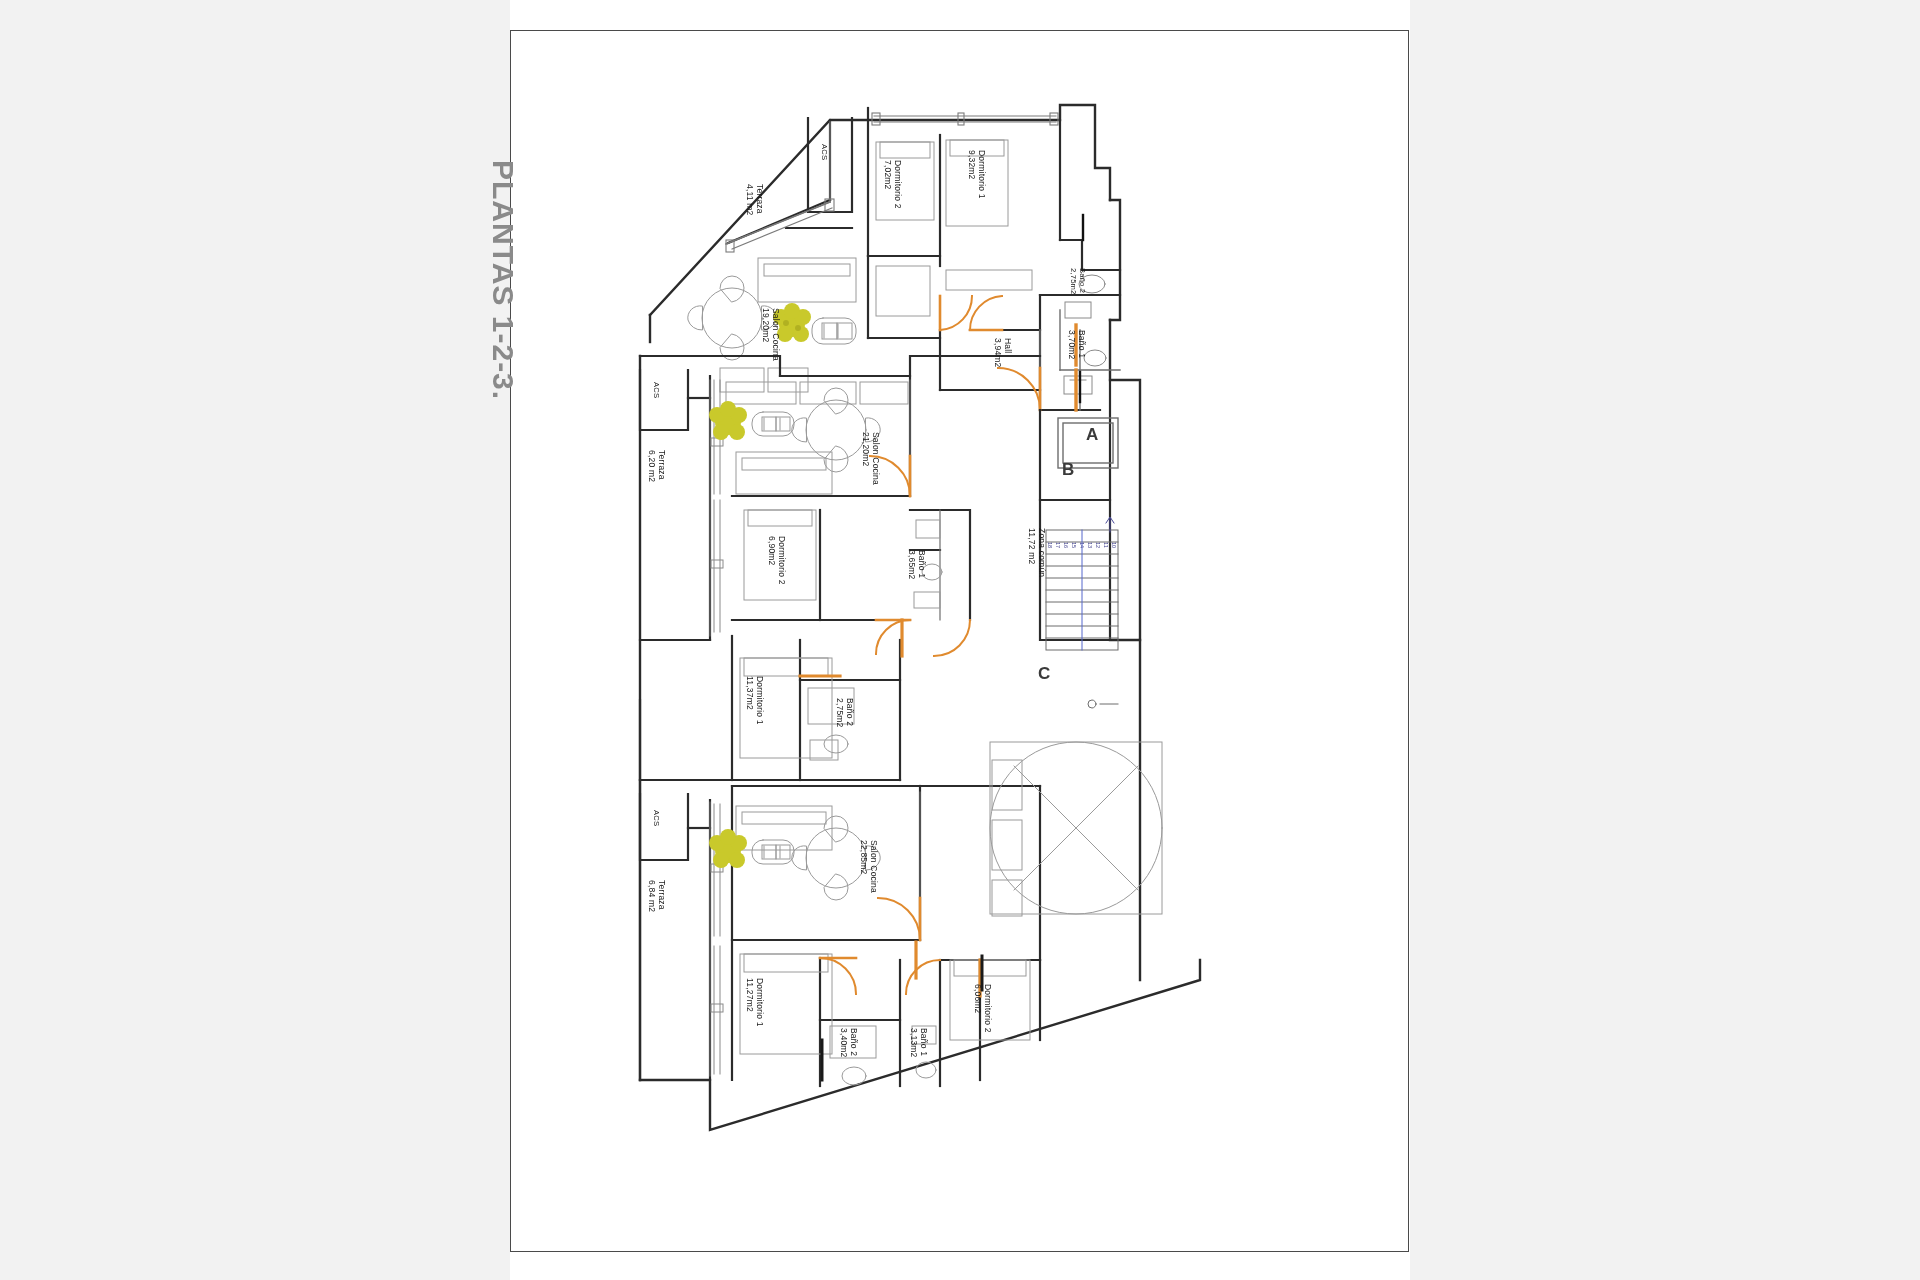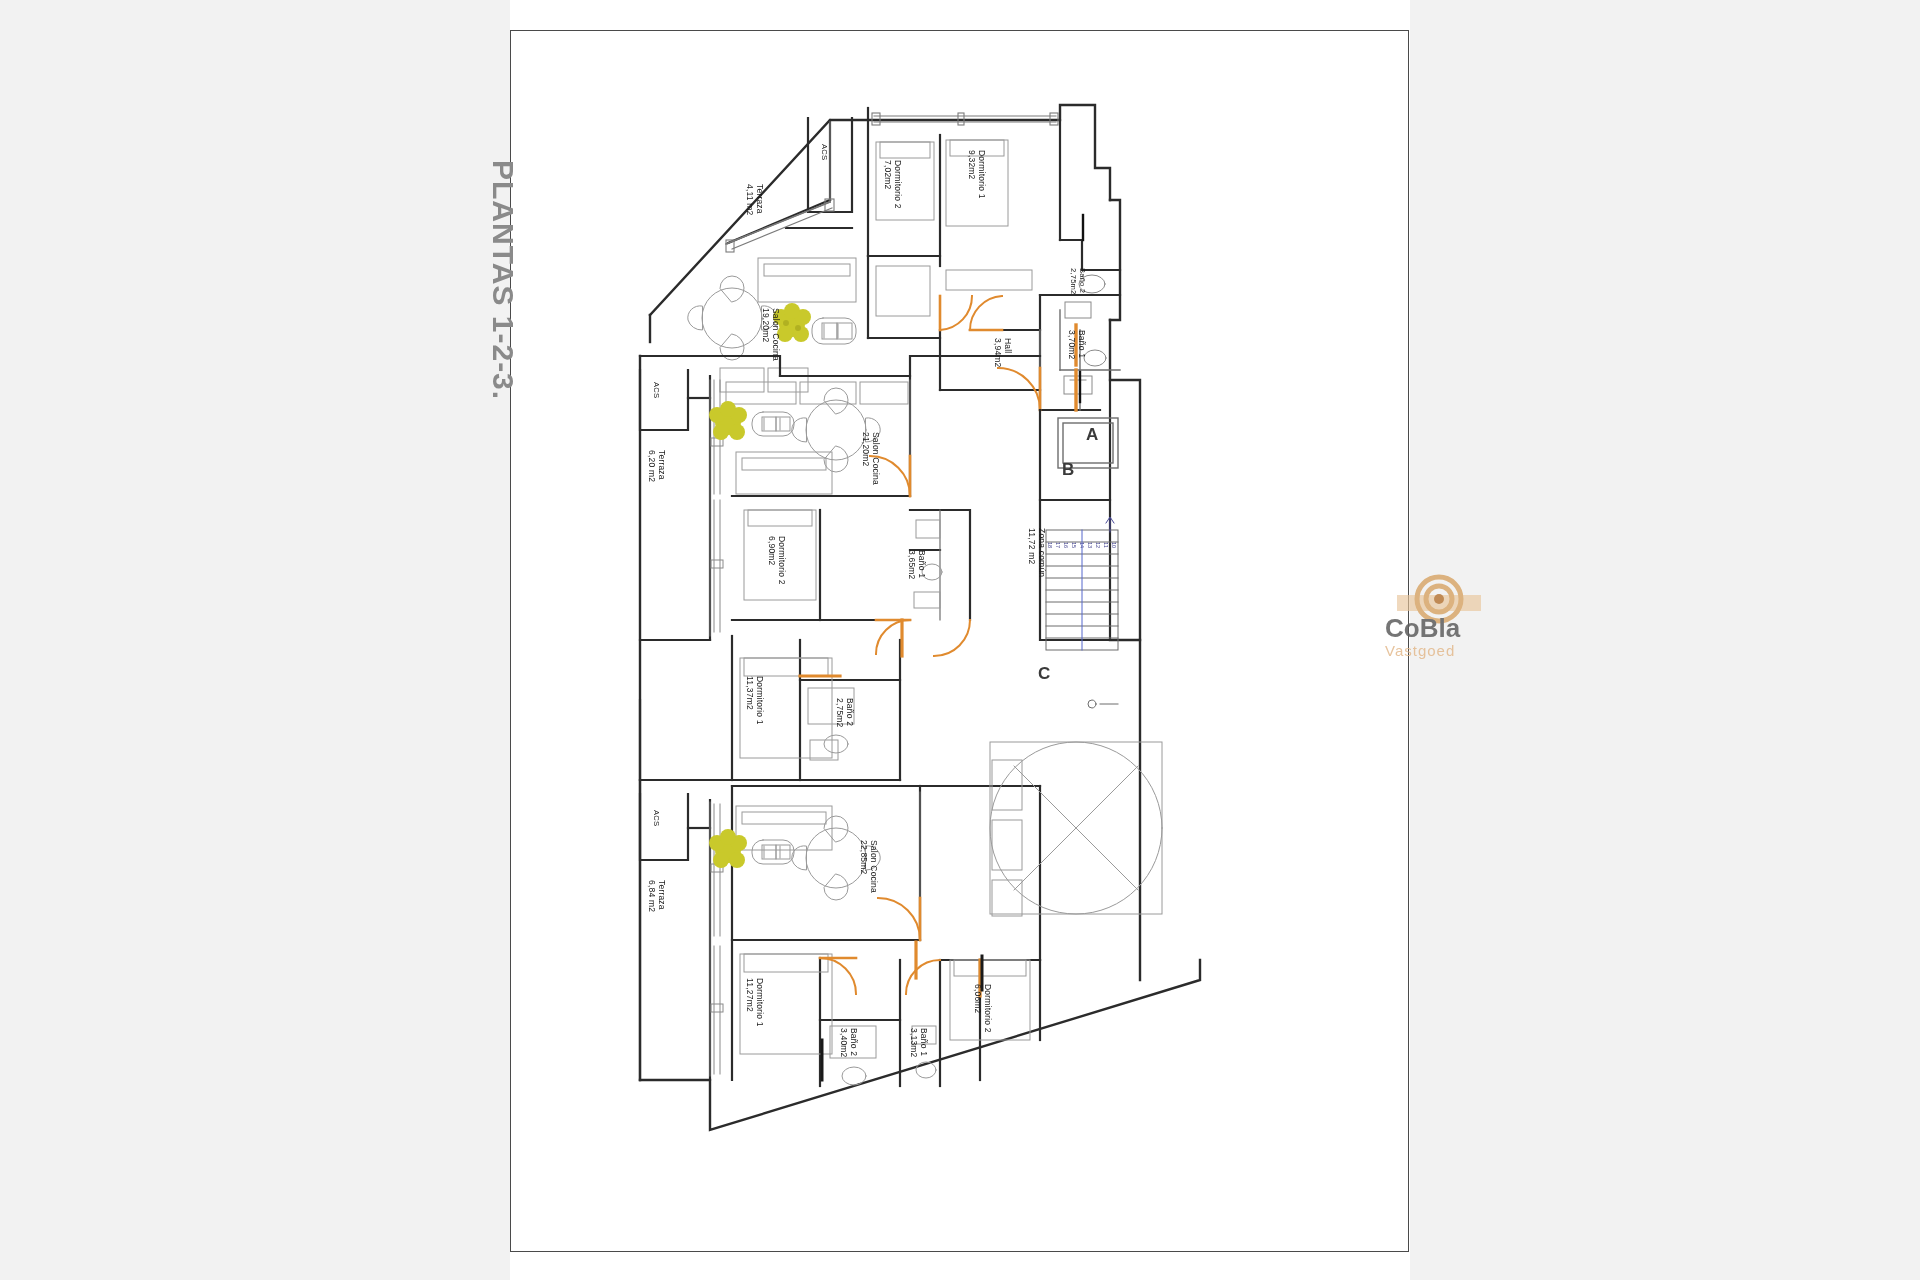--- a/index.html
+++ b/index.html
@@ -507,29 +507,15 @@
         <text x="20" y="10" transform="rotate(90 20 10)">16</text>
         <text x="28" y="10" transform="rotate(90 28 10)">15</text>
         <text x="36" y="10" transform="rotate(90 36 10)">14</text>
         <text x="44" y="10" transform="rotate(90 44 10)">13</text>
         <text x="52" y="10" transform="rotate(90 52 10)">12</text>
         <text x="60" y="10" transform="rotate(90 60 10)">11</text>
         <text x="68" y="10" transform="rotate(90 68 10)">10</text>
       </g>
     </svg>
 
-    <div id="wm">
-      <svg class="wmmark" width="84" height="52" viewBox="0 0 84 52">
-        <rect x="0" y="26" width="84" height="16" fill="#e8c49a" opacity=".75"></rect>
-        <g fill="none" stroke="#d9a86b" stroke-width="5">
-          <circle cx="42" cy="30" r="22"></circle>
-          <circle cx="42" cy="30" r="13"></circle>
-        </g>
-        <circle cx="42" cy="30" r="5" fill="#b8793a"></circle>
-      </svg>
-      <div style="position:absolute;left:0;top:30px;">
-        <div class="wmtext">CoBla</div>
-        <div class="wmsub">Vastgoed</div>
-      </div>
-    </div>
 
   </div>
 </div>
 
 </body></html>

